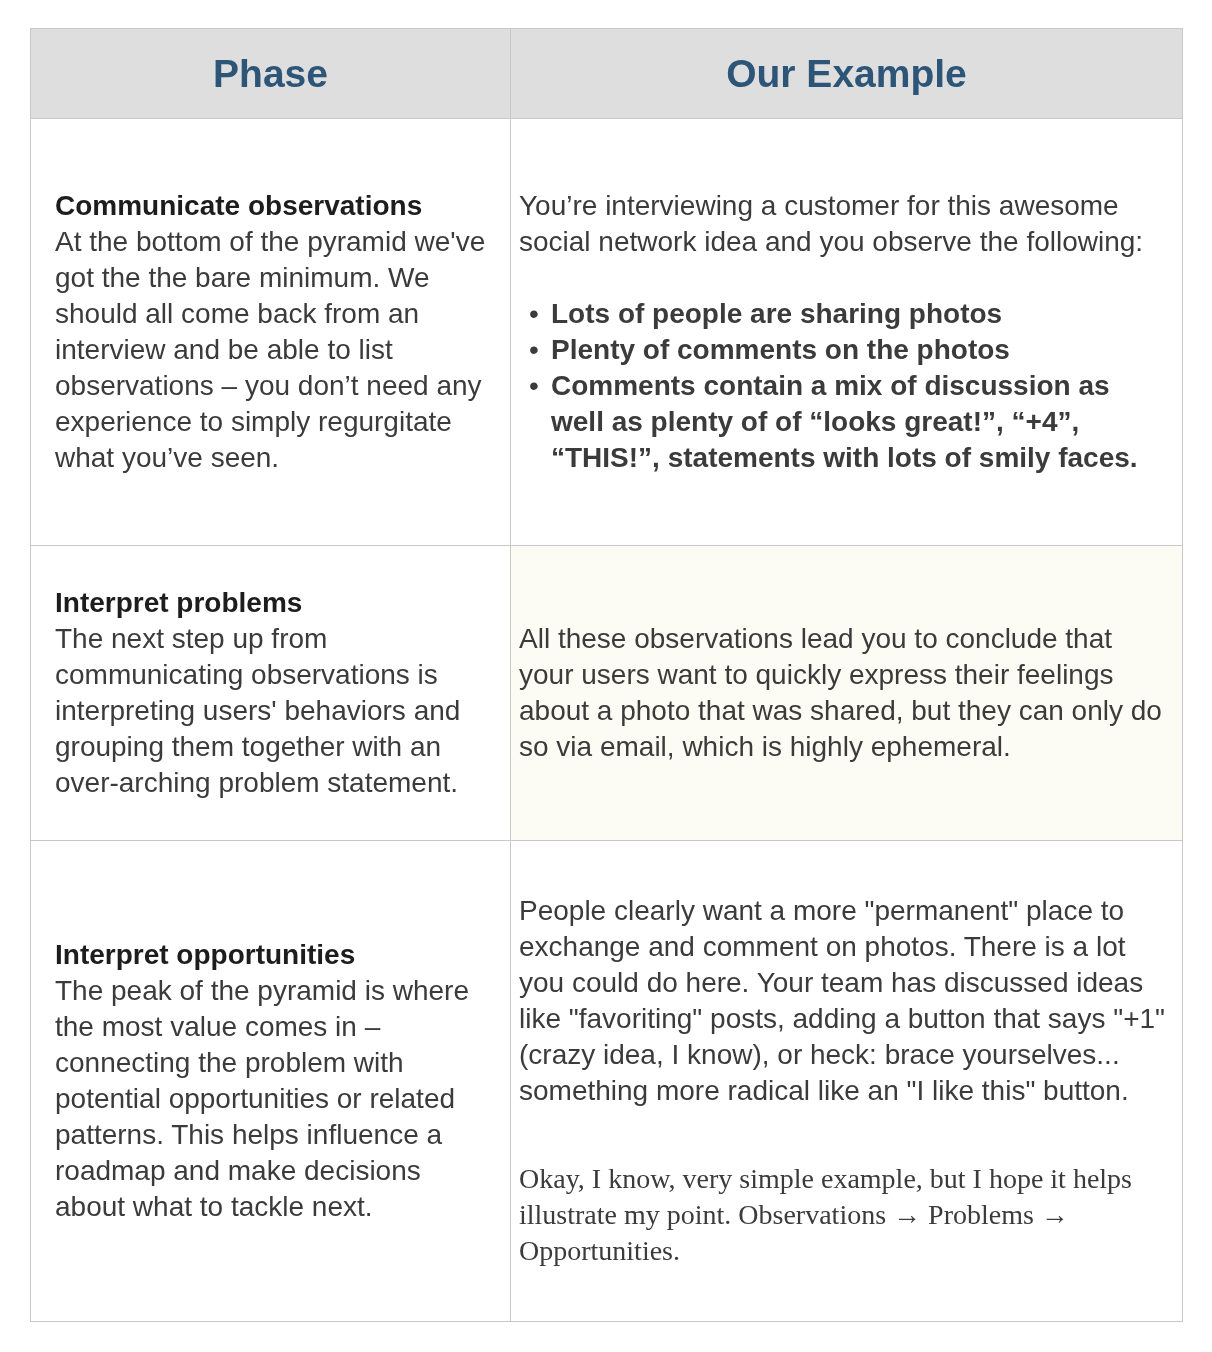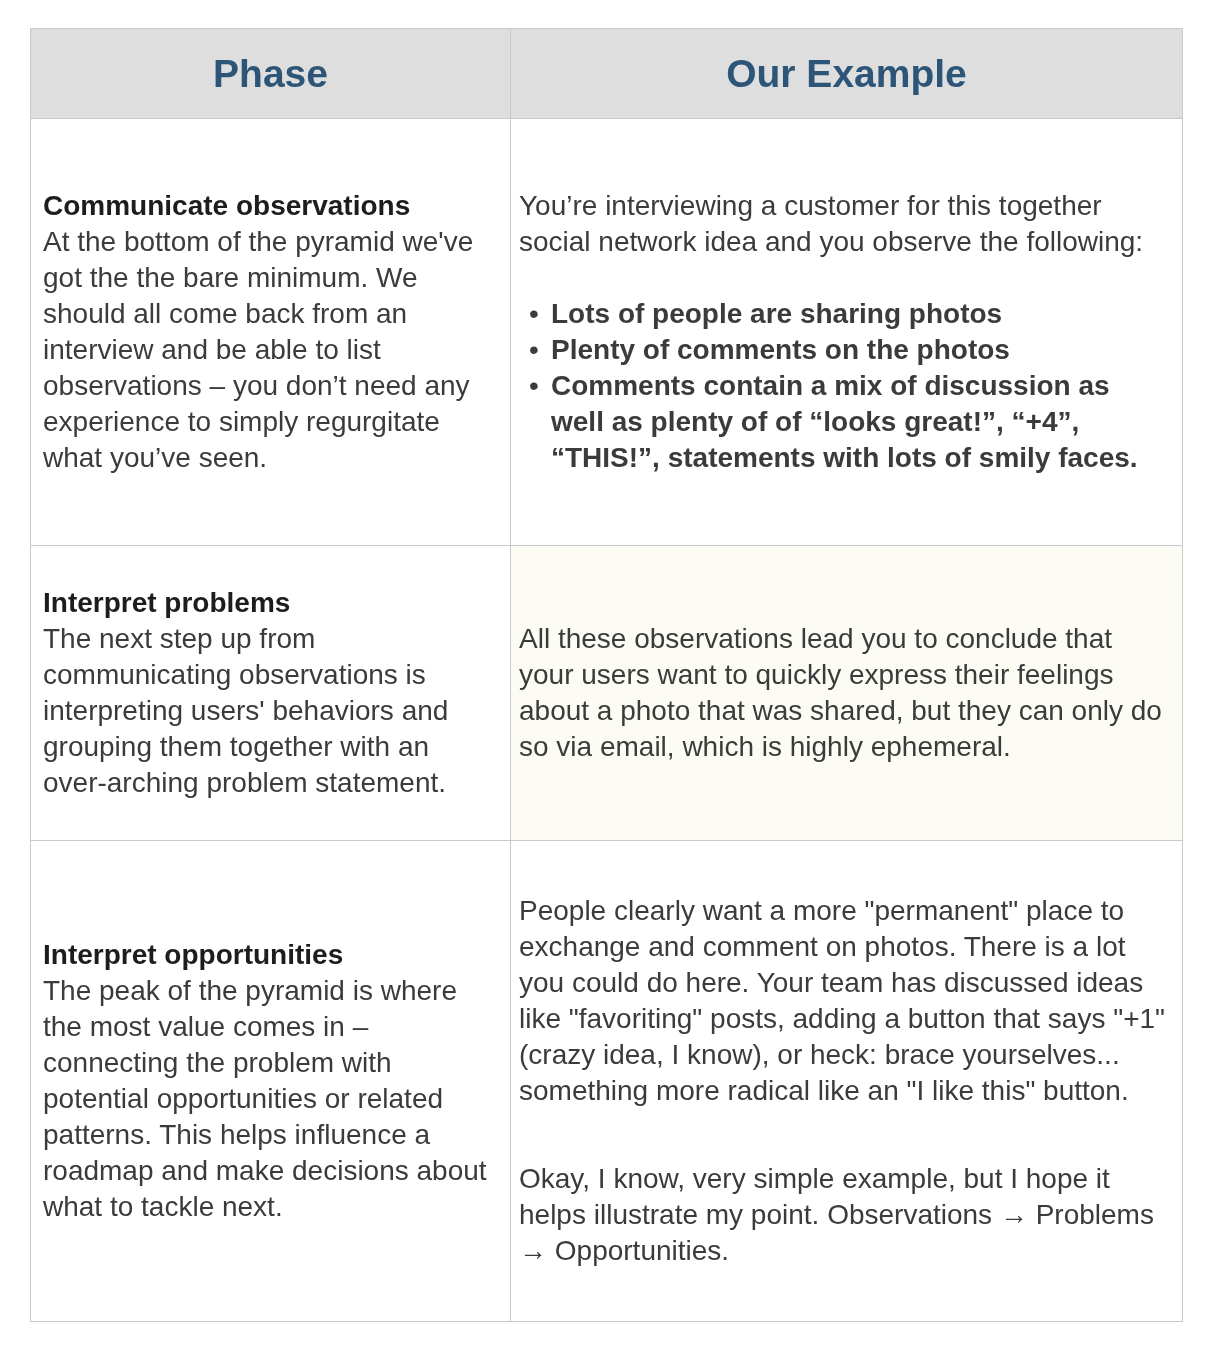--- a/index.html
+++ b/index.html
@@ -50,38 +50,38 @@
     text-align: center;
   }
 
   td {
     font-size: 28px;
     line-height: 36px;
     color: var(--body-text);
     text-align: left;
   }
 
-  td.phase-cell { padding: 12px 12px; }
+  td.phase-cell { padding: 12px 24px; }
   td.example-cell { padding: 12px 14px 12px 8px; }
 
   tr.row-observations  { height: 427px; }
   tr.row-problems      { height: 295px; margin-left: 20px; }
   tr.row-opportunities { height: 481px; }
 
   td.example-cell.tinted { background: var(--row2-example-bg); }
 
   .cell-title {
     display: block;
     font-weight: bold;
     color: var(--title-text);
   }
   .cell-body { display: block; }
 
   .para { margin: 0; }
-  .para + .para { margin-top: 52px; }
+  .para + .para { margin-top: 52px; font-family: Liberation Serif, serif; }
 
   ul.bullets {
     list-style: none;
     margin-top: 36px;
   }
   ul.bullets li { display: flex; }
   .bullet-glyph {
     flex: 0 0 32px;
     padding-left: 10px;
   }
@@ -103,21 +103,21 @@
       </tr>
     </thead>
     <tbody>
 
       <tr class="row-observations">
         <td class="phase-cell">
           <span class="cell-title">Communicate observations</span>
           <span class="cell-body">At the bottom of the pyramid we've got the the bare minimum. We should all come back from an interview and be able to list observations – you don’t need any experience to simply regurgitate what you’ve seen.</span>
         </td>
         <td class="example-cell">
-          <p class="para">You’re interviewing a customer for this together social network idea and you observe the following:</p>
+          <p class="para">You’re interviewing a customer for this awesome social network idea and you observe the following:</p>
           <ul class="bullets">
             <li>
               <span class="bullet-glyph">•</span>
               <span class="bullet-text">Lots of people are sharing photos</span>
             </li>
             <li>
               <span class="bullet-glyph">•</span>
               <span class="bullet-text">Plenty of comments on the photos</span>
             </li>
             <li>

